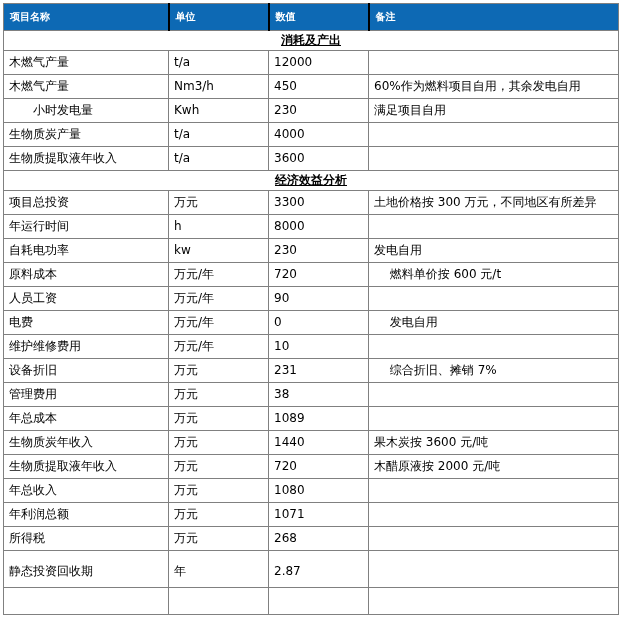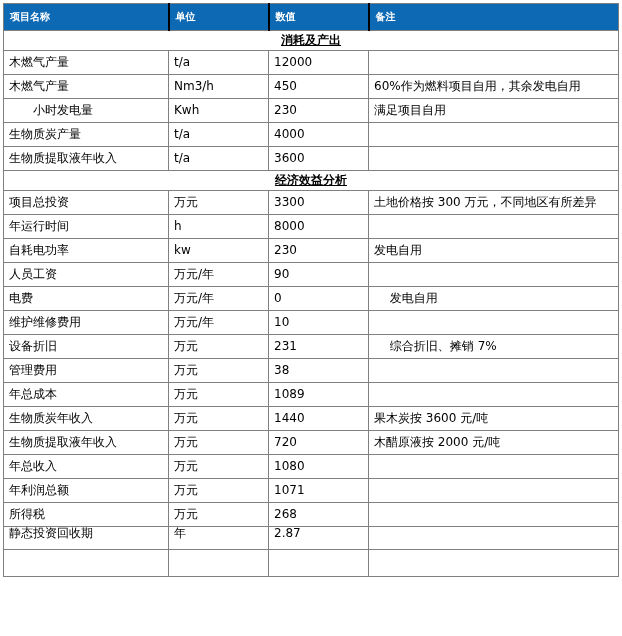--- a/index.html
+++ b/index.html
@@ -25,21 +25,21 @@
   }
   th:not(:first-child){border-left:2px solid #000000;}
   td{
     border:1px solid var(--border);
     padding:5px 4px 5px 5px;line-height:13px;
     white-space:nowrap;overflow:hidden;vertical-align:middle;
   }
   tr.section td{
     text-align:center;font-weight:bold;padding:3px;text-decoration:underline;
   }
-  tr.tall td{padding-top:0;padding-bottom:9px;}
+  tr.tall td{padding-top:14px;padding-bottom:9px;}
   tr.empty-row td{height:16px;}
 </style>
 </head>
 <body>
 
 <div class="wrap">
   <table>
     <colgroup>
       <col style="width:165px">
       <col style="width:100px">
@@ -103,20 +103,26 @@
           <td>8000</td>
           <td></td>
         </tr>
         <tr>
           <td>自耗电功率</td>
           <td>kw</td>
           <td>230</td>
           <td>发电自用</td>
         </tr>
         <tr>
+          <td>原料成本</td>
+          <td>万元/年</td>
+          <td>720</td>
+          <td>　 燃料单价按 600 元/t</td>
+        </tr>
+        <tr>
           <td>人员工资</td>
           <td>万元/年</td>
           <td>90</td>
           <td></td>
         </tr>
         <tr>
           <td>电费</td>
           <td>万元/年</td>
           <td>0</td>
           <td>　 发电自用</td>

